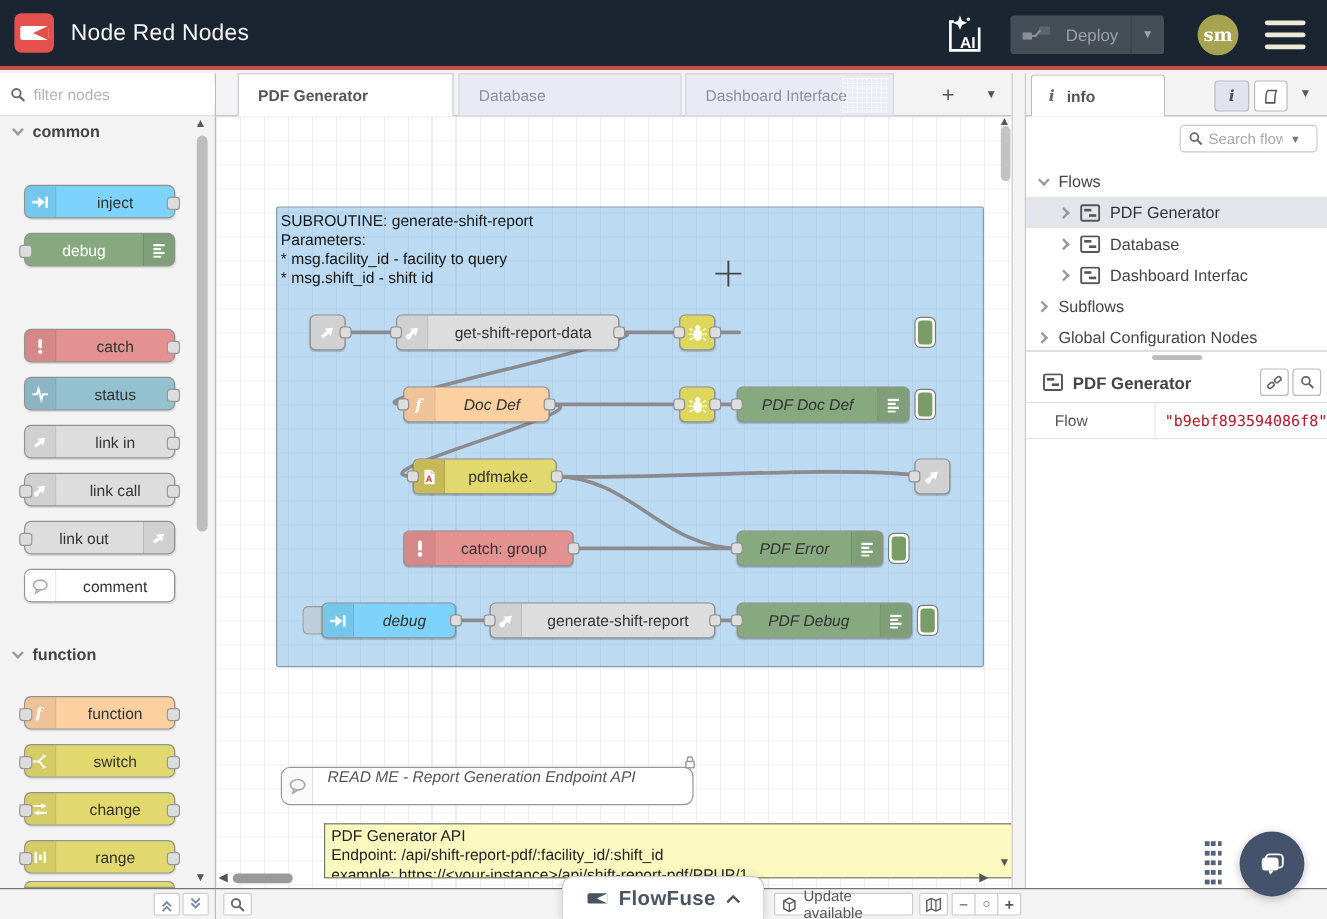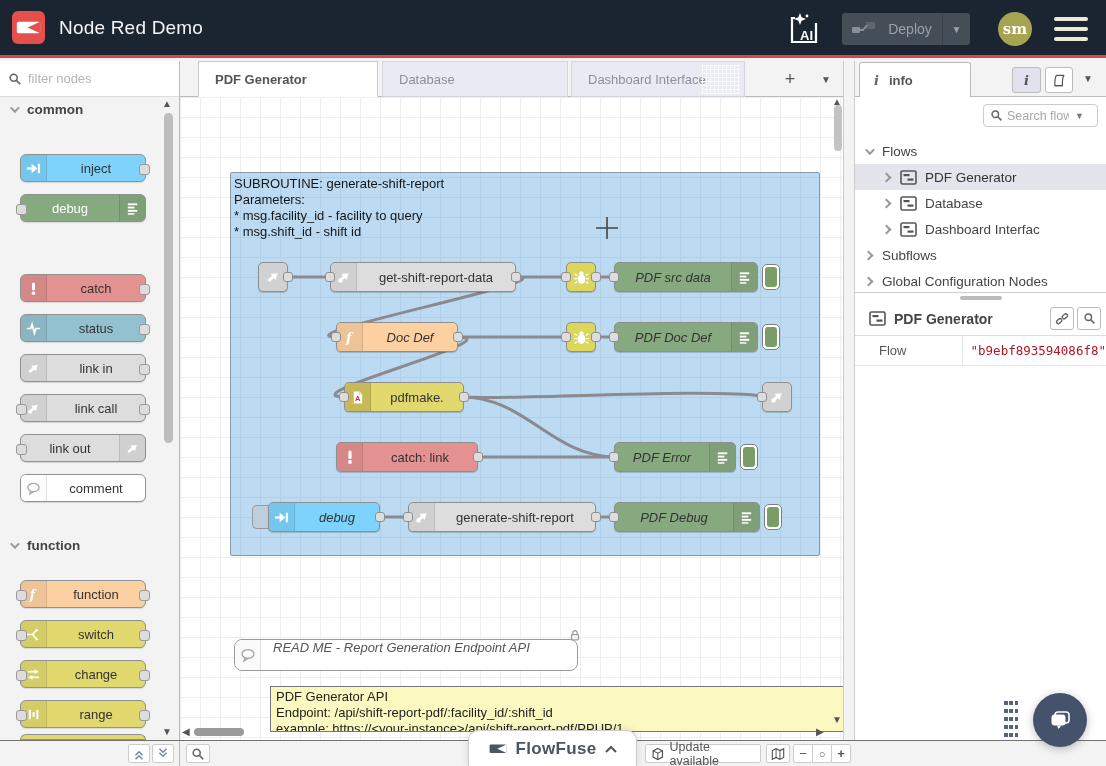--- a/index.html
+++ b/index.html
@@ -224,21 +224,21 @@
 
 <div class="app">
 
   <div class="header">
     <div class="logo">
       <svg width="33" height="33" viewBox="0 0 34 34">
           <rect x="5" y="11" width="24" height="12" rx="2" fill="#fff"></rect>
           <path d="M29 11L16 17l13 6z" fill="#e5504d"></path>
         </svg>
     </div>
-    <div class="hdr-title">Node Red Demo</div>
+    <div class="hdr-title">Node Red Nodes</div>
     <div class="hdr-right">
       <div class="ai-btn">
         <svg width="34" height="36">
             <use href="#sy-ai"></use>
           </svg>
       </div>
       <div class="deploy">
         <svg width="26" height="16" style="margin-left:10px">
             <use href="#sy-deploy"></use>
           </svg>
@@ -433,29 +433,20 @@
     </div>
     <div class="cnode sq" style="left:386px;top:165px;background:#e8e25f">
       <span class="iz">
           <svg width="17" height="17">
             <use href="#sy-bug"></use>
           </svg>
         </span>
       <span class="port pl"></span>
       <span class="port pr"></span>
     </div>
-    <div class="cnode c-debug" style="left:434px;top:165px;width:144px">
-      <span class="port pl"></span>
-      <span class="lbl ital">PDF src data</span>
-      <span class="iz r">
-          <svg width="15" height="15">
-            <use href="#sy-list"></use>
-          </svg>
-        </span>
-    </div>
     <div class="tbtn" style="left:582px;top:167px">
         <i></i>
       </div>
 
     <div class="cnode c-func" style="left:156px;top:225px;width:122px">
       <span class="port pl"></span>
       <span class="iz">
           <svg width="16" height="16">
             <use href="#sy-fx"></use>
           </svg>
@@ -503,21 +494,21 @@
           </svg>
         </span>
     </div>
 
     <div class="cnode c-catch" style="left:156px;top:345px;width:142px">
       <span class="iz">
           <svg width="16" height="16">
             <use href="#sy-bang"></use>
           </svg>
         </span>
-      <span class="lbl">catch: link</span>
+      <span class="lbl">catch: group</span>
       <span class="port pr"></span>
     </div>
     <div class="cnode c-debug" style="left:434px;top:345px;width:122px">
       <span class="port pl"></span>
       <span class="lbl ital">PDF Error</span>
       <span class="iz r">
           <svg width="15" height="15">
             <use href="#sy-list"></use>
           </svg>
         </span>

